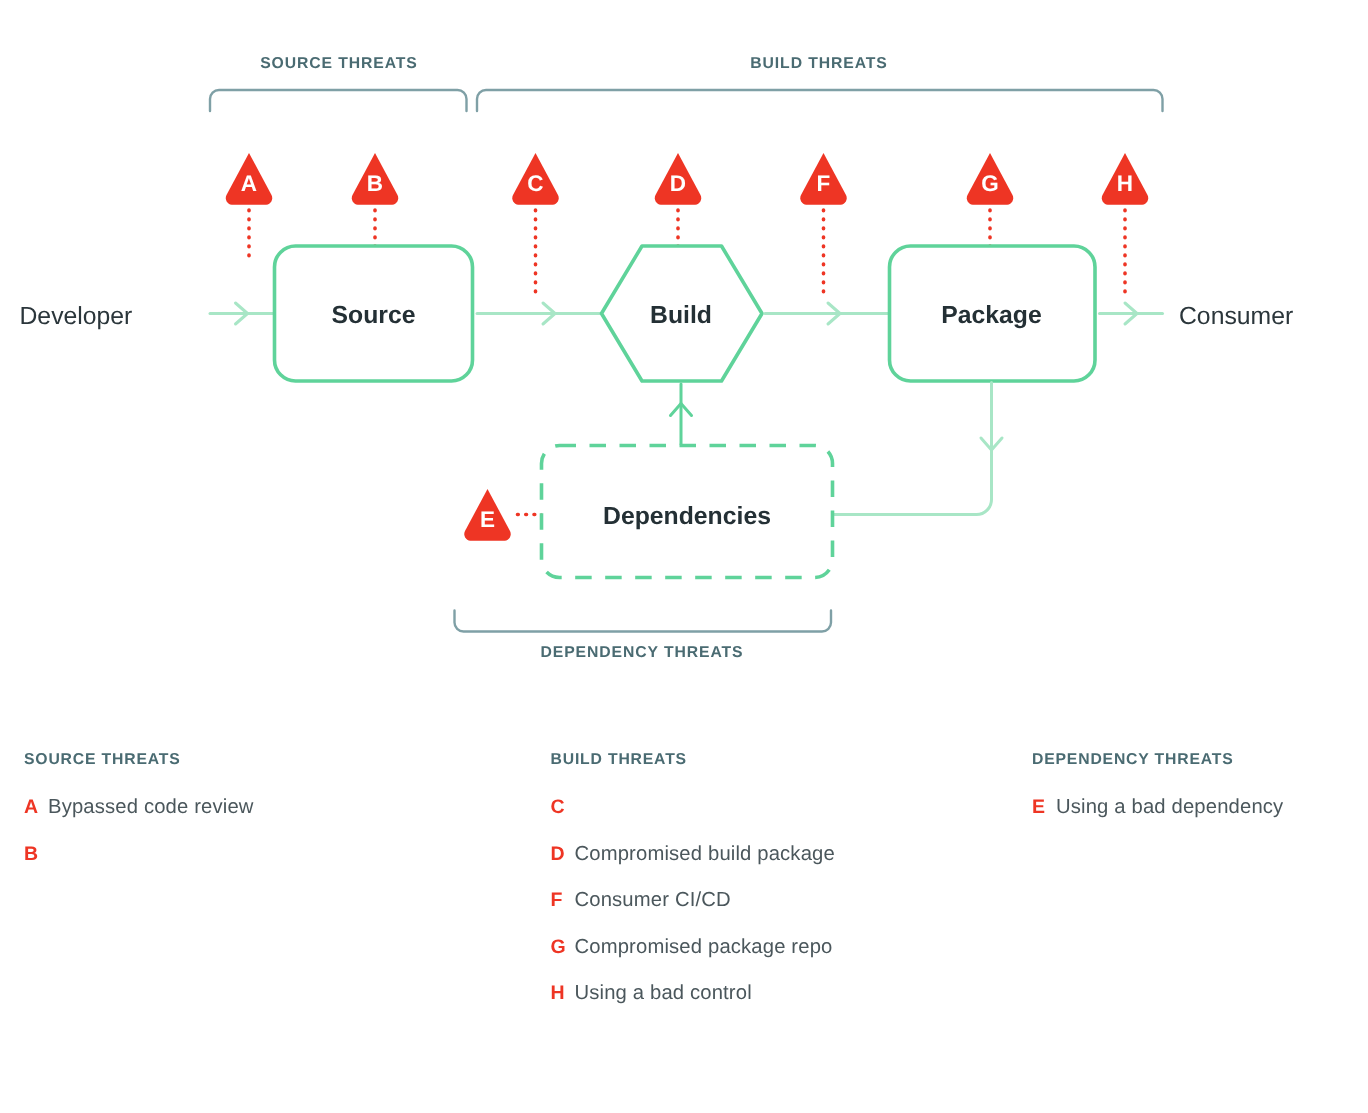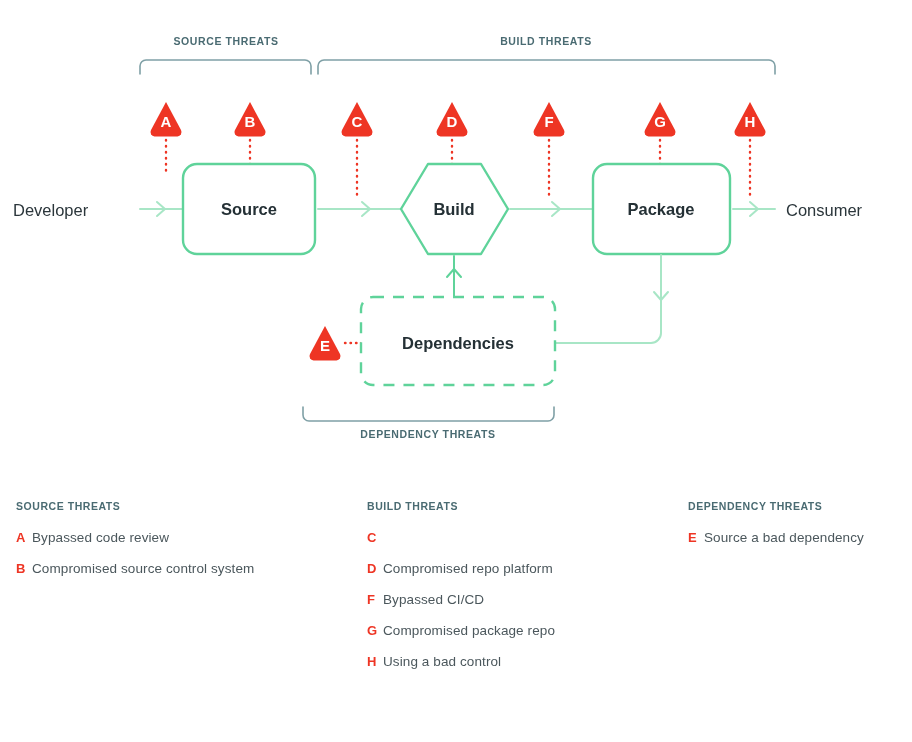--- a/index.html
+++ b/index.html
@@ -190,48 +190,47 @@
 <div class="legend">
 
   <div class="legend-col c1">
     <div class="legend-title">SOURCE THREATS</div>
     <div class="legend-item">
       <span class="legend-key">A</span>
       <span class="legend-text">Bypassed code review</span>
     </div>
     <div class="legend-item">
       <span class="legend-key">B</span>
-      <span class="legend-text">Compromised source control system</span>
     </div>
   </div>
 
   <div class="legend-col c2">
     <div class="legend-title">BUILD THREATS</div>
     <div class="legend-item">
       <span class="legend-key">C</span>
     </div>
     <div class="legend-item">
       <span class="legend-key">D</span>
-      <span class="legend-text">Compromised repo platform</span>
+      <span class="legend-text">Compromised build package</span>
     </div>
     <div class="legend-item">
       <span class="legend-key">F</span>
-      <span class="legend-text">Bypassed CI/CD</span>
+      <span class="legend-text">Consumer CI/CD</span>
     </div>
     <div class="legend-item">
       <span class="legend-key">G</span>
       <span class="legend-text">Compromised package repo</span>
     </div>
     <div class="legend-item">
       <span class="legend-key">H</span>
       <span class="legend-text">Using a bad control</span>
     </div>
   </div>
 
   <div class="legend-col c3">
     <div class="legend-title">DEPENDENCY THREATS</div>
     <div class="legend-item">
       <span class="legend-key">E</span>
-      <span class="legend-text">Source a bad dependency</span>
+      <span class="legend-text">Using a bad dependency</span>
     </div>
   </div>
 
 </div>
 
 </body></html>

